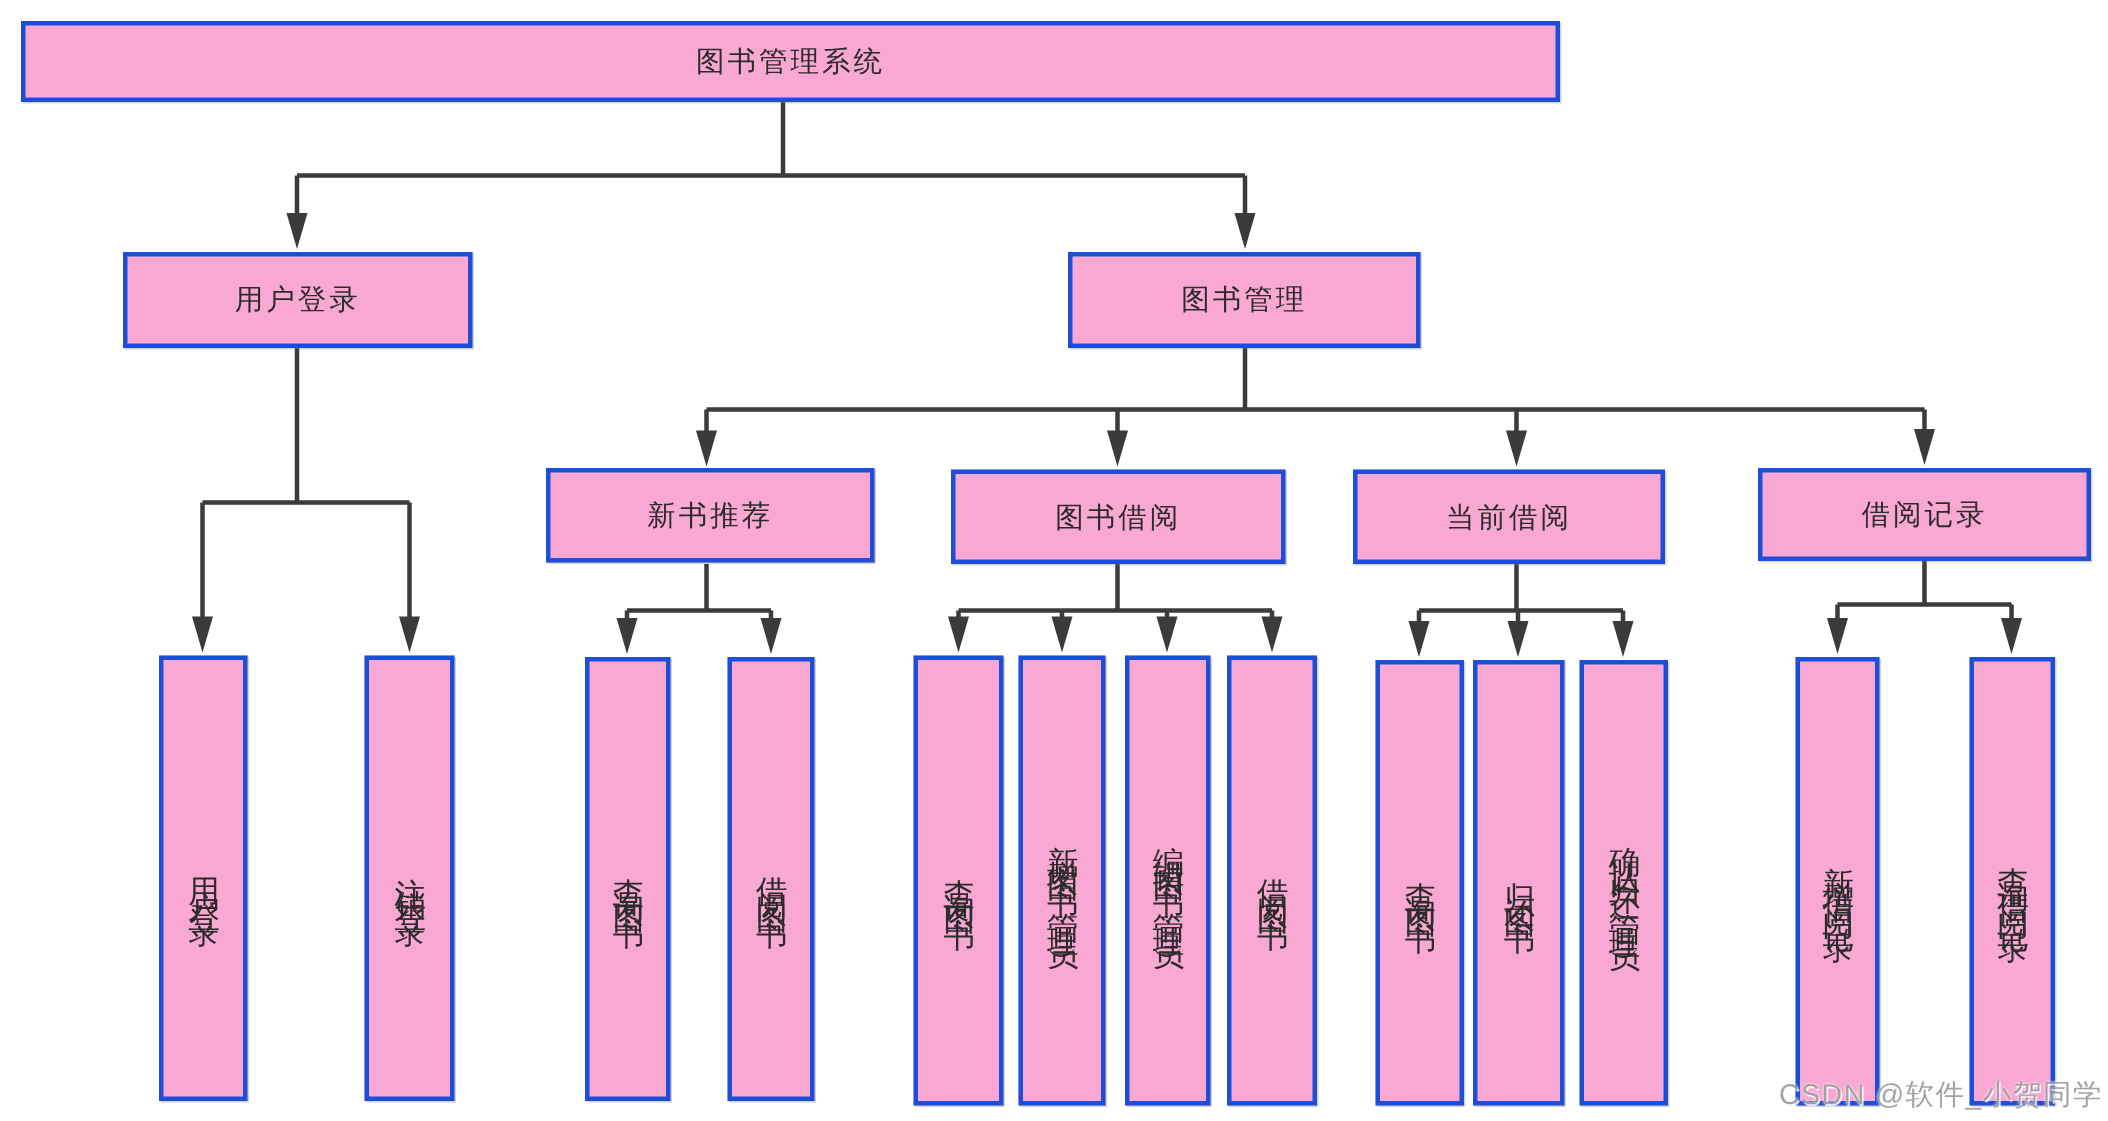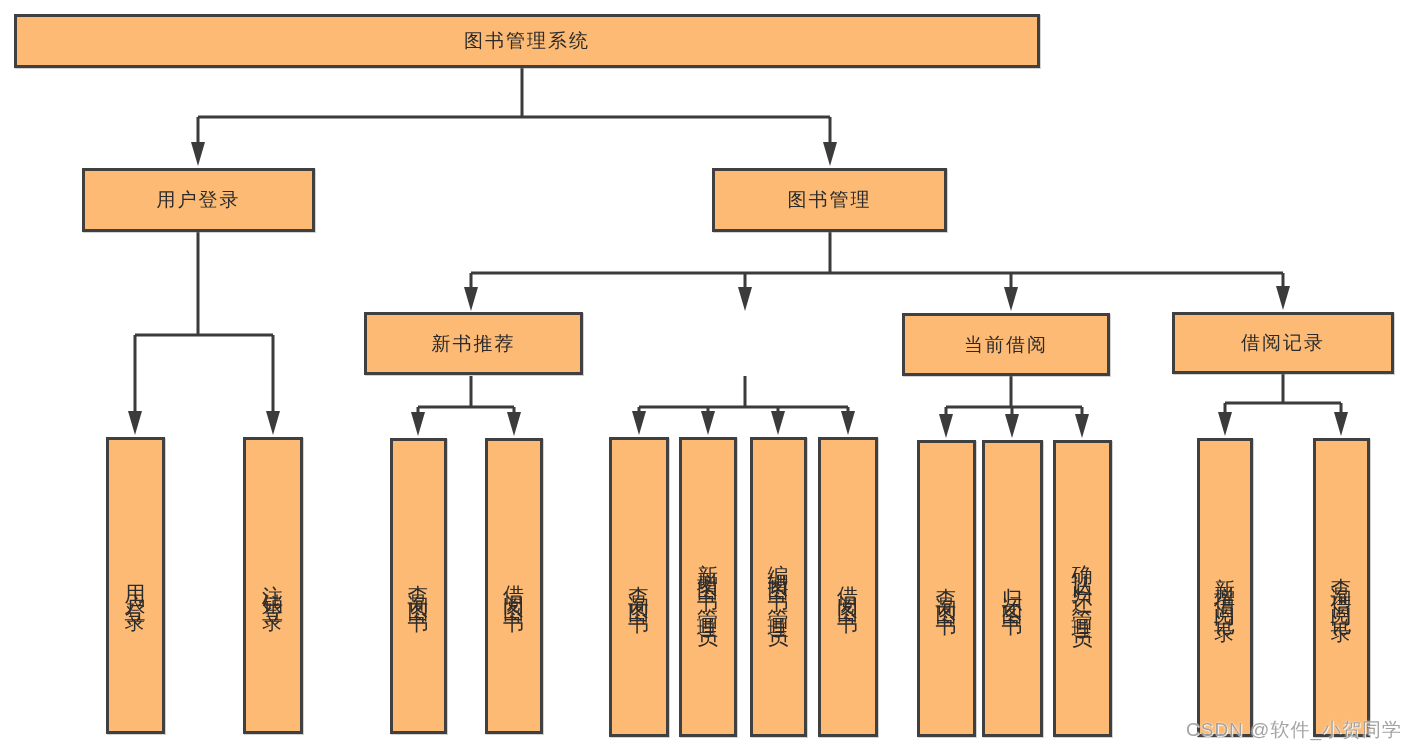--- a/index.html
+++ b/index.html
@@ -19,22 +19,22 @@
   }
   #wires {
     position: absolute;
     left: 0;
     top: 0;
     z-index: 1;
   }
   .node {
     position: absolute;
     box-sizing: border-box;
-    background: #fdba74;
-    border: 3px solid #404040;
+    background: #f9a8d4;
+    border: 3px solid #1d4ed8;
     display: flex;
     align-items: center;
     justify-content: center;
     color: #2b2b2b;
     z-index: 2;
     box-shadow: 1px 1px 0 rgba(130,130,130,0.35);
   }
   .node.h .lbl {
     font-size: 19px;
     letter-spacing: 2px;
@@ -105,20 +105,23 @@
   <div class="node h" style="left:82px; top:168px; width:233px; height:64px;">
     <span class="lbl">用户登录</span>
   </div>
   <div class="node h" style="left:712px; top:168px; width:235px; height:64px;text-align:center;">
     <span class="lbl">图书管理</span>
   </div>
 
   <div class="node h" style="left:364px; top:312px; width:219px; height:63px;text-align:center;">
     <span class="lbl">新书推荐</span>
   </div>
+  <div class="node h" style="left:634px; top:313px; width:223px; height:63px;">
+    <span class="lbl">图书借阅</span>
+  </div>
   <div class="node h" style="left:902px; top:313px; width:208px; height:63px;">
     <span class="lbl">当前借阅</span>
   </div>
   <div class="node h" style="left:1172px; top:312px; width:222px; height:62px;">
     <span class="lbl">借阅记录</span>
   </div>
 
   <div class="node v" style="left:106px; top:437px; width:59px; height:297px;">
     <span class="lbl">用户登录</span>
   </div>

